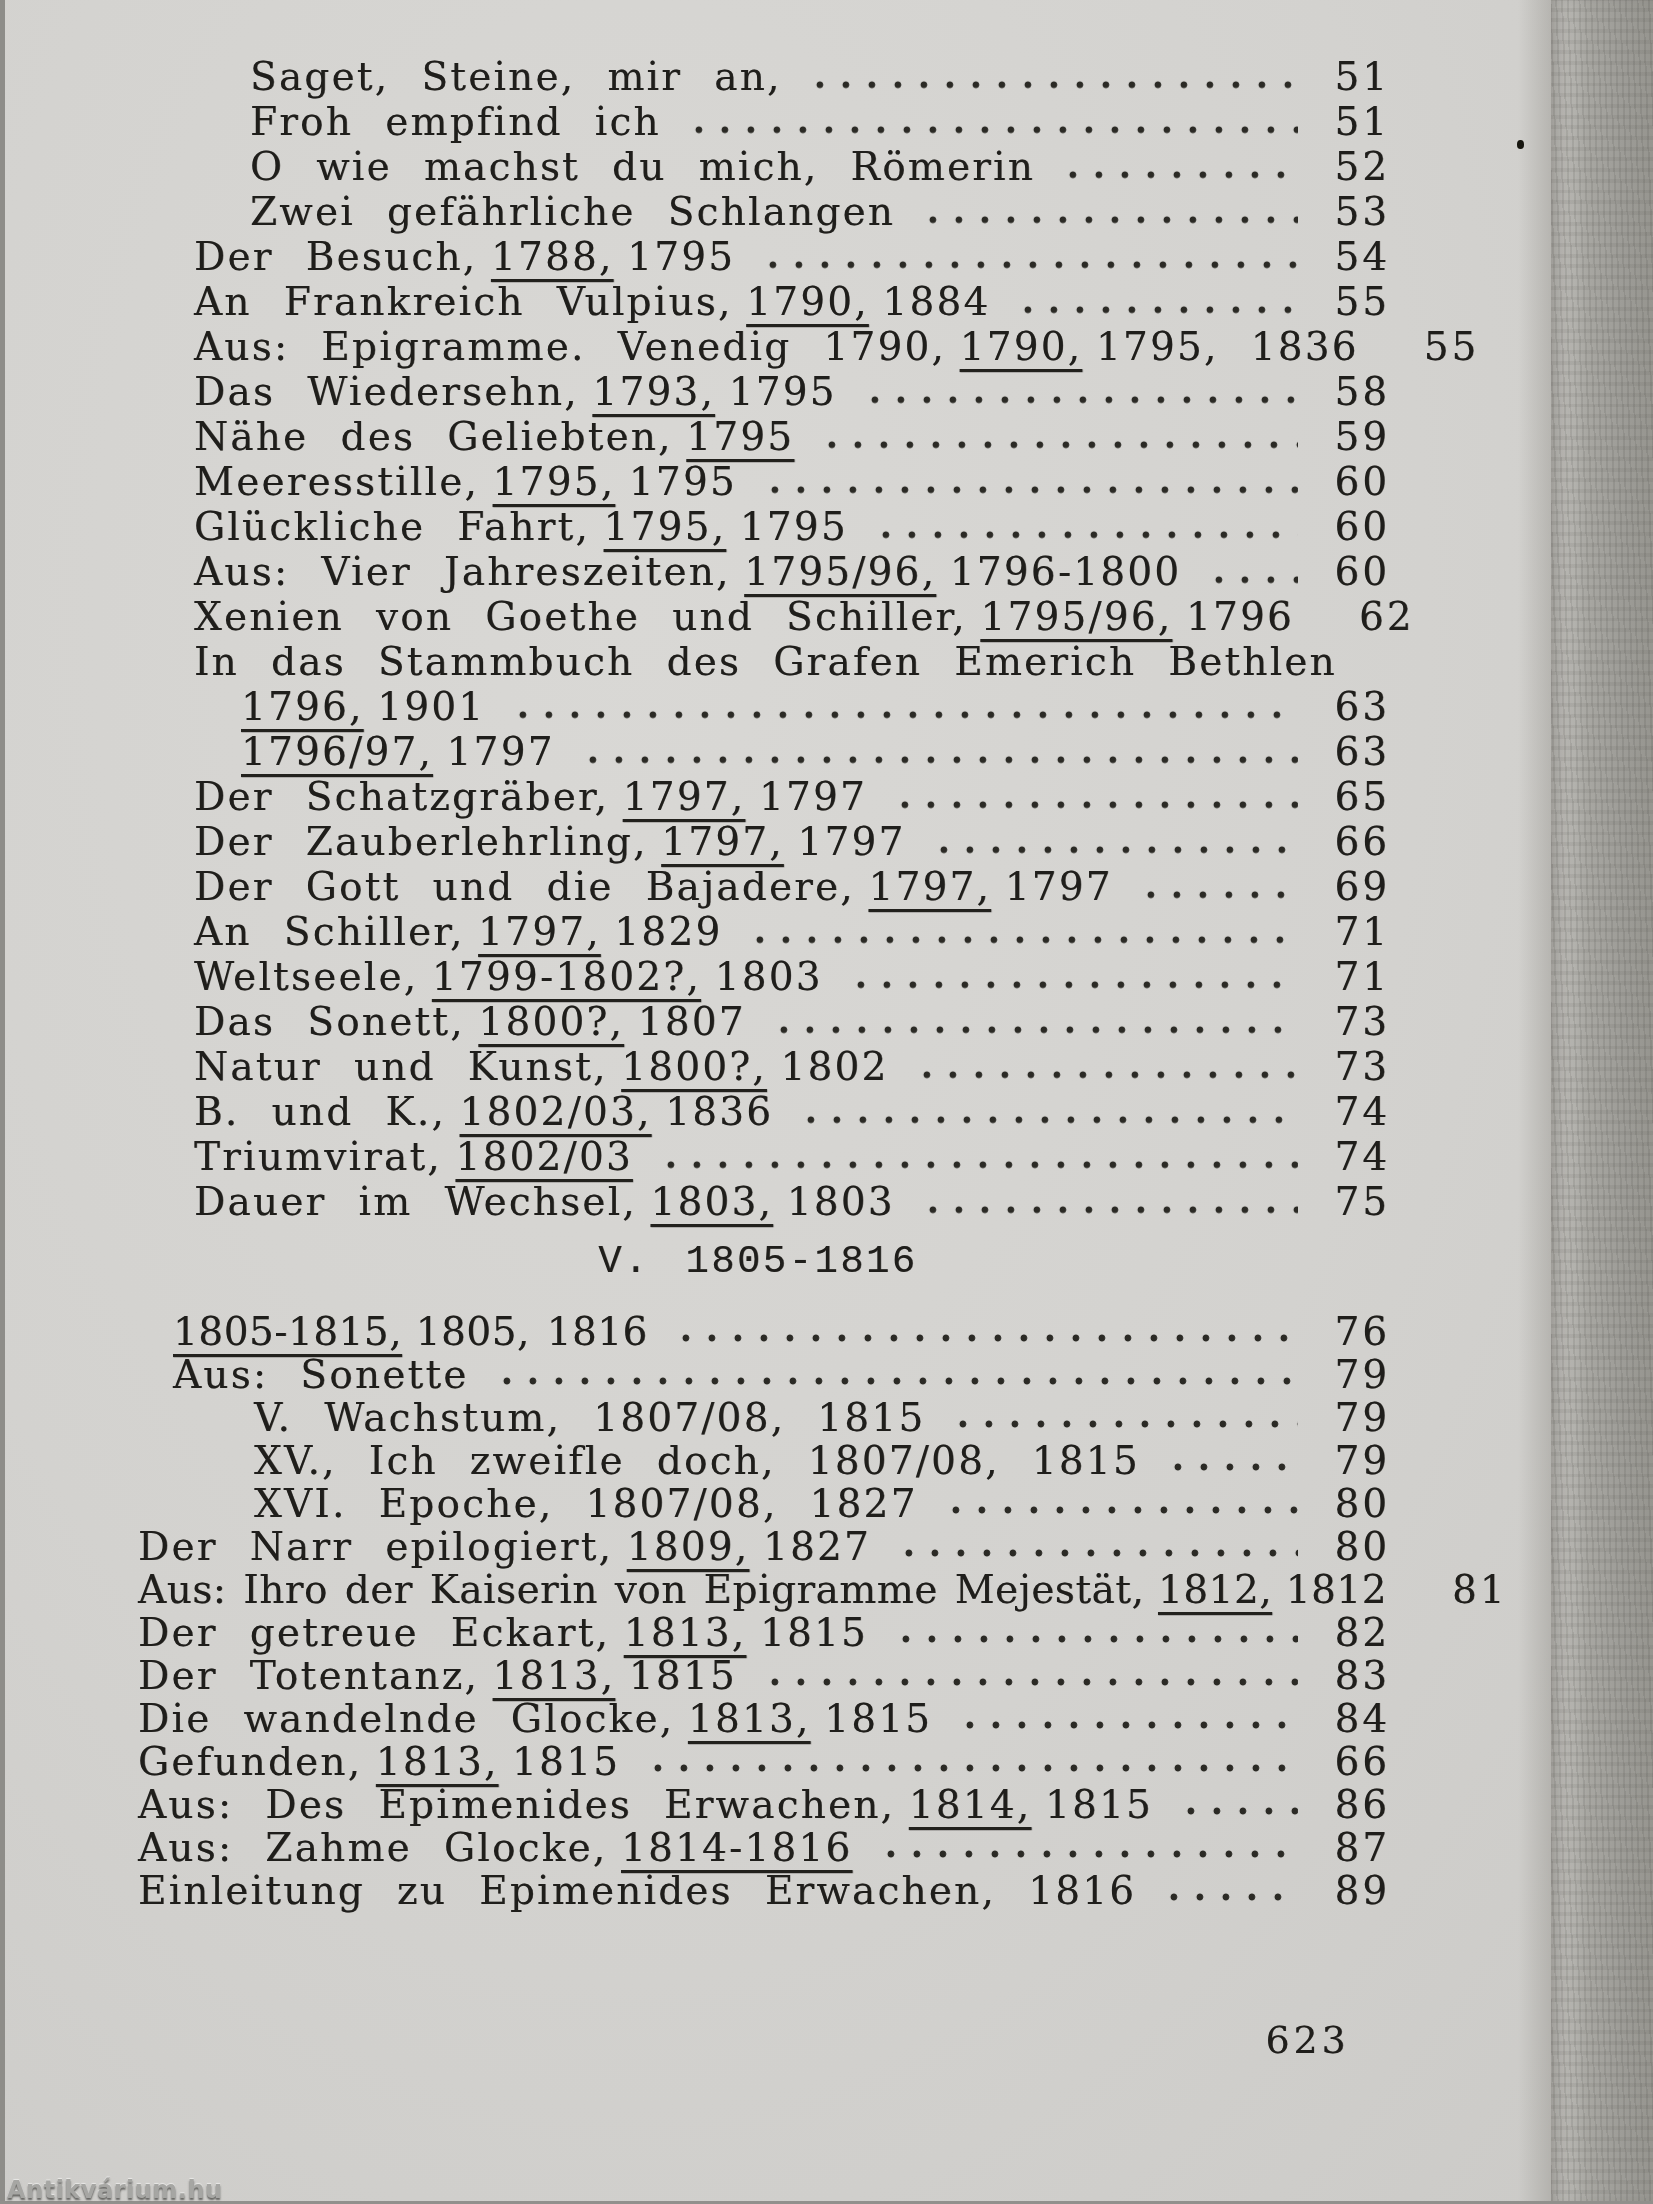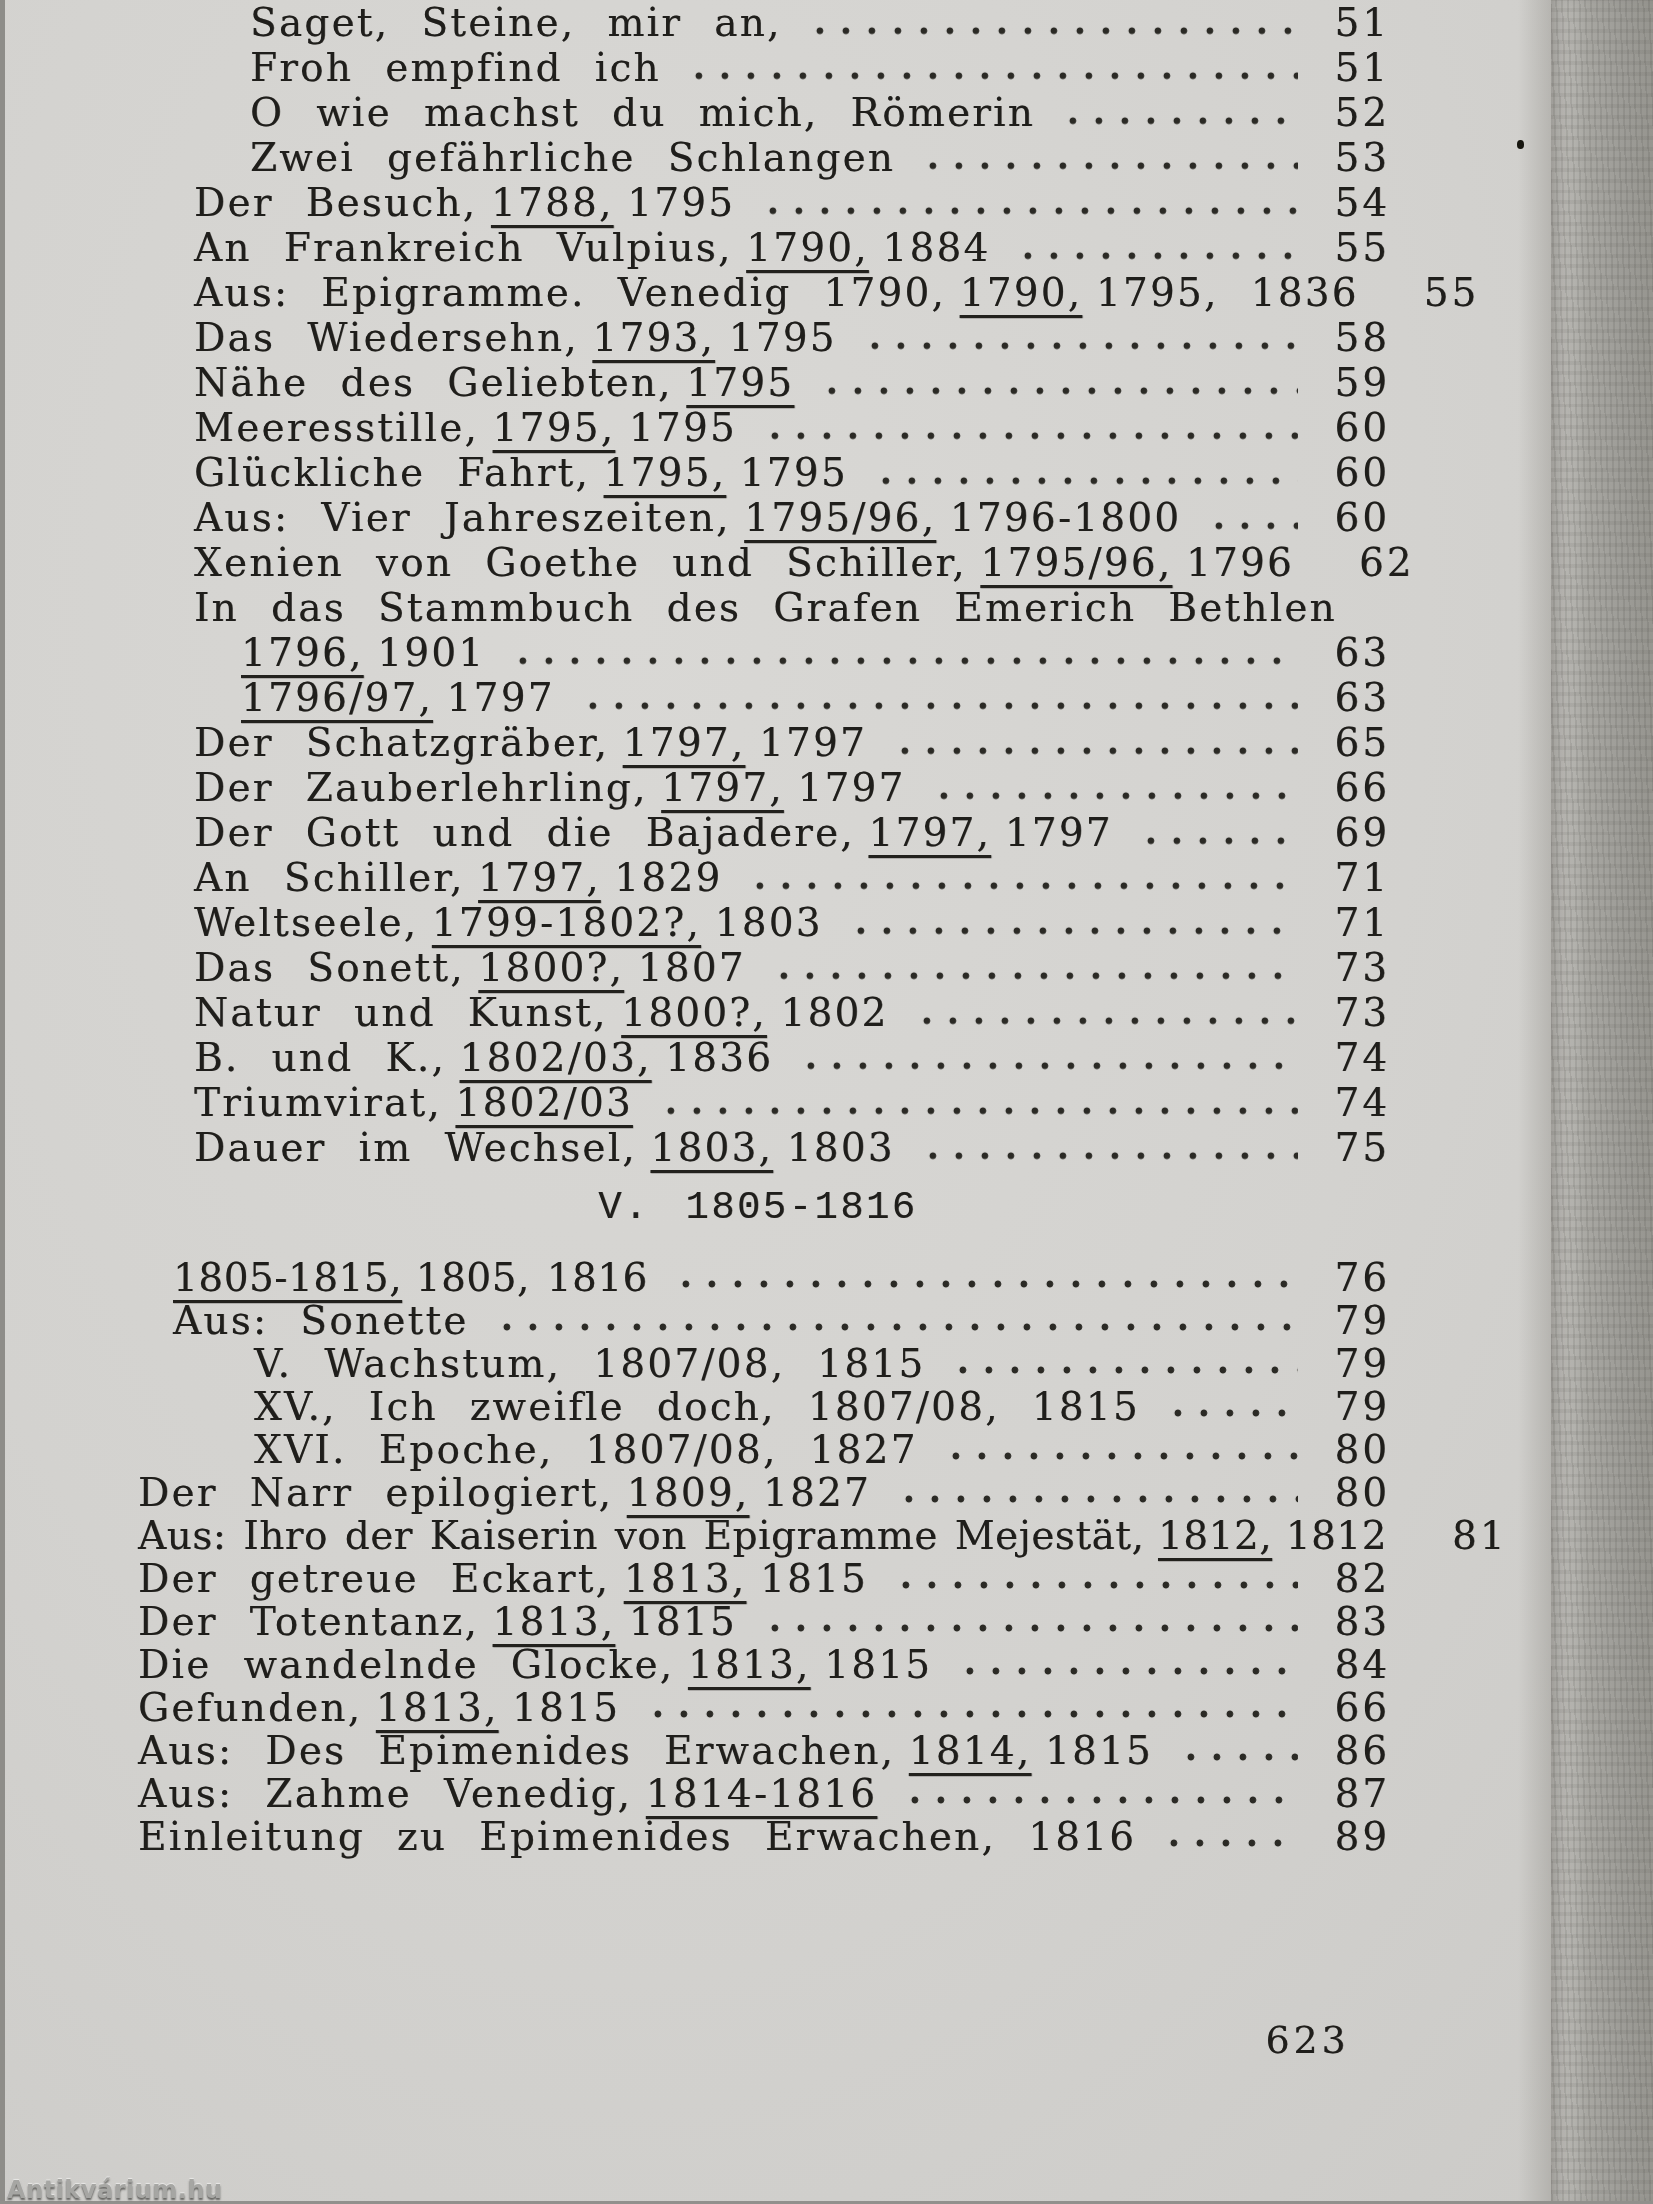--- a/index.html
+++ b/index.html
@@ -21,21 +21,21 @@
   }
   .edge-soft{
     position:absolute;top:0;right:103px;bottom:0;width:33px;
     background:linear-gradient(to right, rgba(170,168,162,0) 0%, rgba(150,148,142,.45) 100%);
   }
   .edge-left{position:absolute;left:0;top:0;bottom:0;width:4.9px;background:#8e8d89;}
   .edge-bottom{position:absolute;left:0;right:0;bottom:0;height:3.9px;background:#91908c;}
   .speck{position:absolute;width:6.8px;height:8.7px;border-radius:50%;background:#17160f;left:1517px;top:140px;}
 
   .content{
-    position:absolute;left:0;top:0;width:1553px;
+    position:absolute;left:0;top:0;width:1553px;padding-top:54px;
   }
   .row{
     display:flex;align-items:baseline;
     font-size:39px;line-height:45px;white-space:nowrap;
     letter-spacing:2.2px;word-spacing:17.5px;
     padding-right:163px;
     text-shadow:0.4px 0.4px 0 rgba(32,30,26,.55);
   }
   .bottom .row{line-height:43px;}
   .row.tight{letter-spacing:0.5px;word-spacing:3.9px;}
@@ -336,21 +336,21 @@
     <span class="pg">66</span>
   </div>
       <div class="row main">
     <span class="seg">Aus: Des Epimenides Erwachen,</span>
     <span class="seg u">1814,</span>
     <span class="seg">1815</span>
     <span class="leader"></span>
     <span class="pg">86</span>
   </div>
       <div class="row main">
-    <span class="seg">Aus: Zahme Venedig,</span>
+    <span class="seg">Aus: Zahme Glocke,</span>
     <span class="seg u">1814-1816</span>
 
     <span class="leader"></span>
     <span class="pg">87</span>
   </div>
       <div class="row main">
     <span class="seg">Einleitung zu Epimenides Erwachen, 1816</span>
 
     <span class="leader"></span>
     <span class="pg">89</span>

